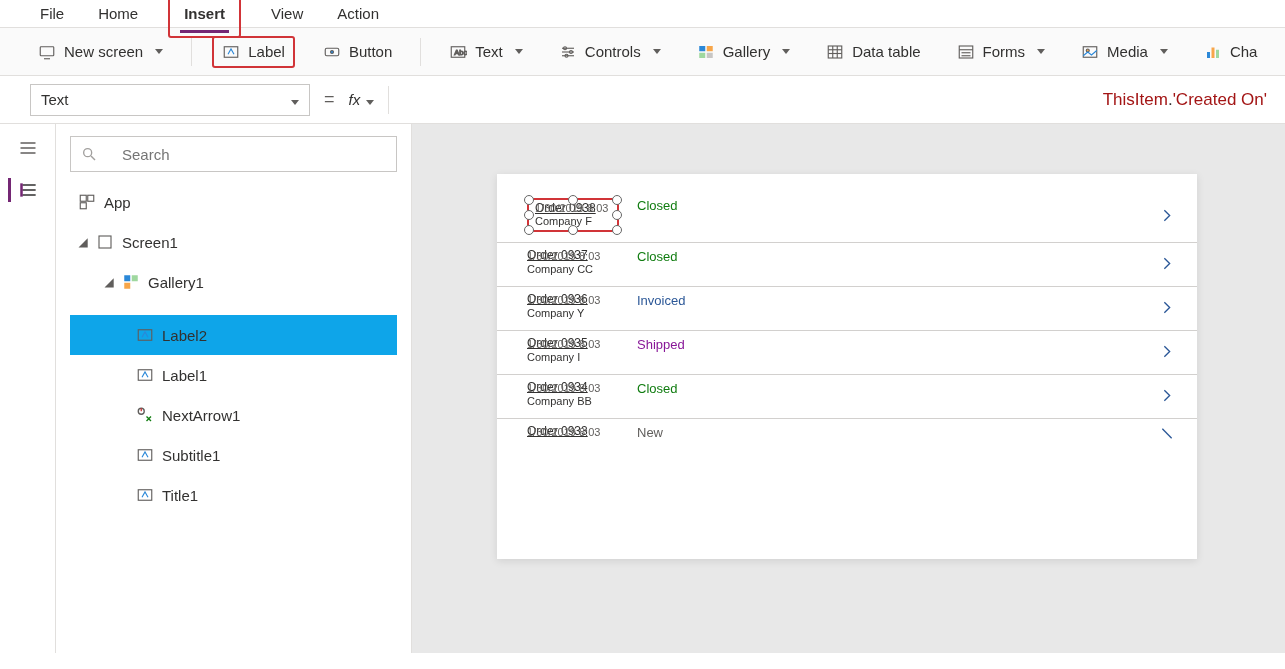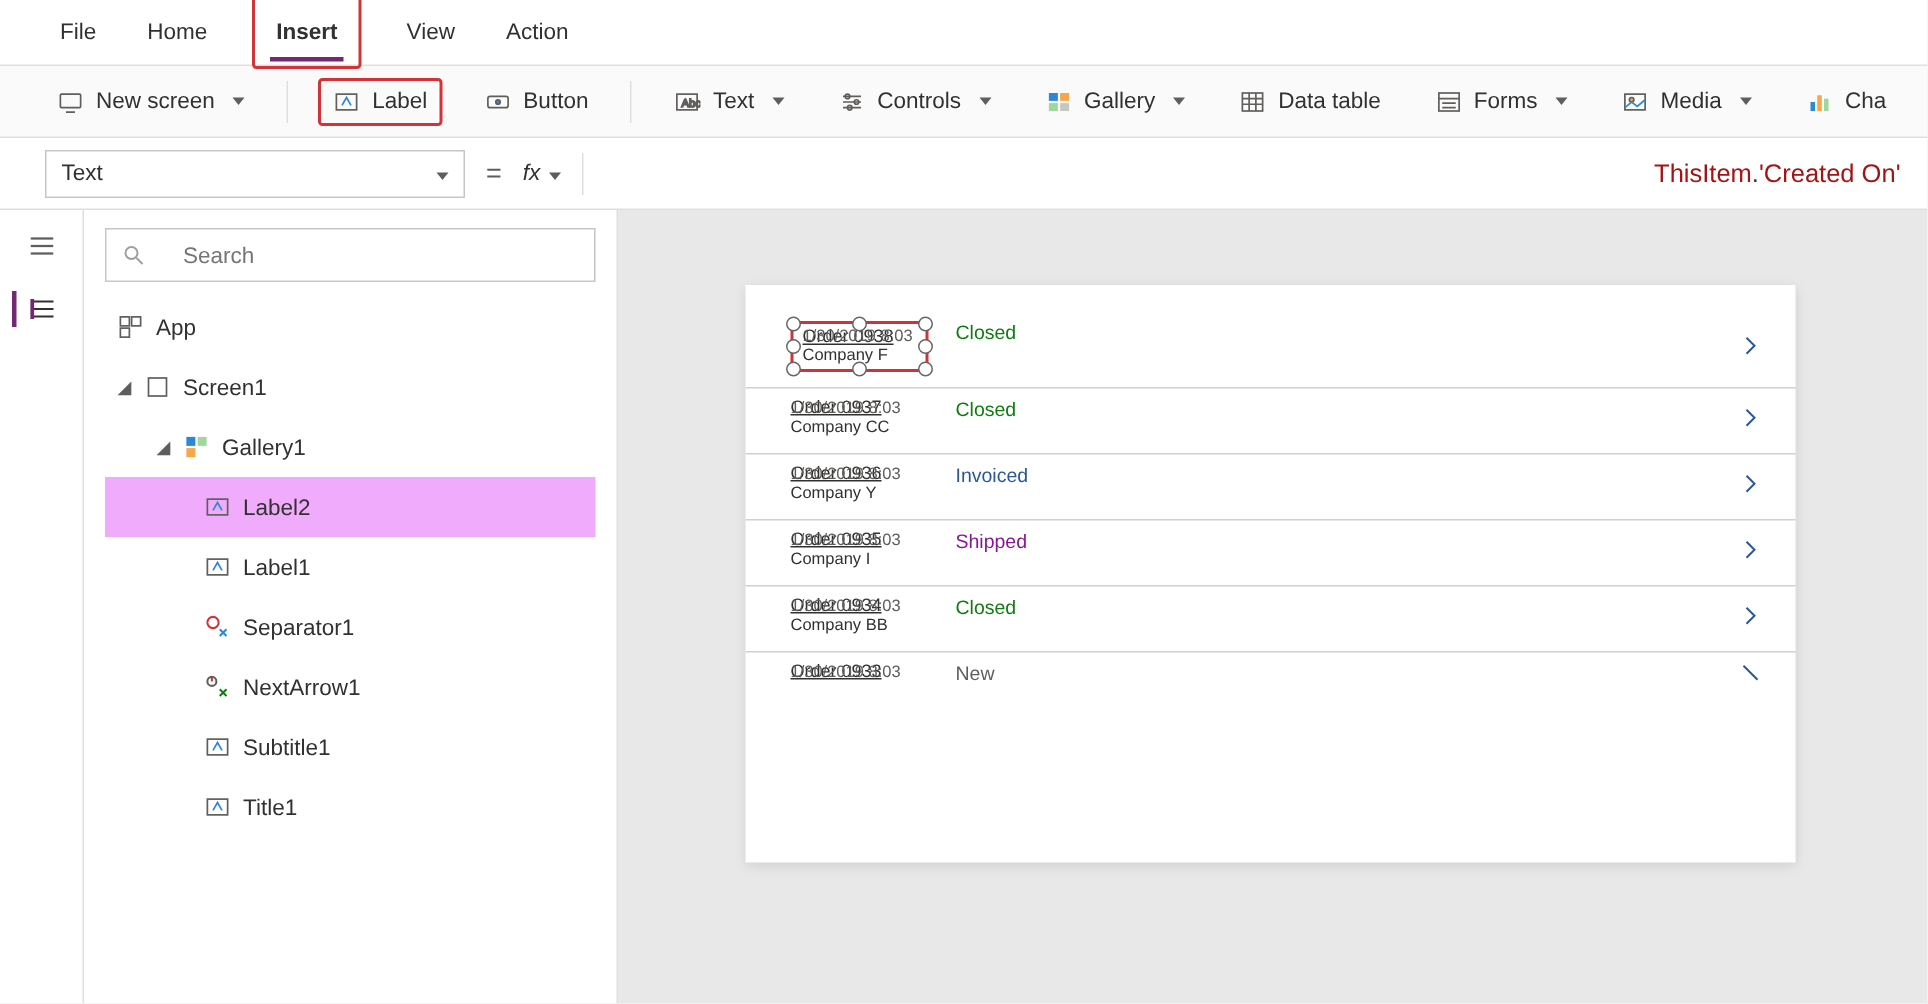--- a/index.html
+++ b/index.html
@@ -1,19 +1,19 @@
 <!DOCTYPE html>
 <html><head>
 <meta charset="utf-8">
 <style>
   * { box-sizing: border-box; margin: 0; padding: 0; font-family: "Segoe UI", Arial, sans-serif; }
   body { background: #fff; width: 1285px; height: 669px; overflow: hidden; color: #323130; }
 
   
-  .menubar { height: 44px; display: flex; align-items: center; padding: 0 20px 0 36px; border-bottom: 1px solid #e1dfdd; gap: 26px; font-size: 15px; }
+  .menubar { height: 28px; display: flex; align-items: center; padding: 0 20px 0 36px; border-bottom: 1px solid #e1dfdd; gap: 26px; font-size: 15px; }
   .menubar .item { padding: 8px 4px; cursor: pointer; }
   .menubar .item.active { font-weight: 600; border-bottom: 3px solid #742774; }
   .menubar .red-box { border: 2px solid #d13438; border-radius: 3px; padding: 14px 10px; }
 
   
   .ribbon { height: 48px; display: flex; align-items: center; padding: 0 18px 0 30px; border-bottom: 1px solid #e1dfdd; gap: 20px; font-size: 15px; background: #fafafa; }
   .ribbon .grp { display: flex; align-items: center; gap: 8px; padding: 5px 8px; cursor: pointer; }
   .ribbon .sep { width:1px; height:28px; background:#e1dfdd; }
   .ribbon .red-box { border: 2px solid #d13438; border-radius: 3px; }
   .chev::after { content:""; display:inline-block; margin-left:4px; border-left:4px solid transparent; border-right:4px solid transparent; border-top:5px solid #605e5c; }
@@ -35,21 +35,21 @@
   .railcol .ritem { width:24px; height:24px; display:flex; align-items:center; justify-content:center; cursor:pointer; }
   .railcol .ritem.sel { border-left:3px solid #742774; padding-left:0; width:40px; justify-content:center; }
 
   .treepanel { width: 356px; border-right:1px solid #e1dfdd; padding: 12px 14px 0 14px; display:flex; flex-direction:column; }
   .treepanel .hdr { display:flex; justify-content:space-between; align-items:center; margin-bottom:12px; }
   .treepanel .hdr h2 { font-size:20px; font-weight:600; }
   .treepanel .search { display:flex; align-items:center; gap:25px; border:1px solid #c8c6c4; padding:6px 10px; height:36px; margin-bottom:10px; }
   .treepanel .search input { border:none; outline:none; flex:1; font-size:15px; color:#605e5c; }
   .tree { font-size:15px; }
   .tree .node { display:flex; align-items:center; gap:8px; height:40px; padding-left:4px; cursor:pointer;}
-  .tree .node.sel { background:#f0abfc; }
+  .tree .node.sel { background:#0ea5e9;margin-top:13px; }
   .tree .indent1 { padding-left:8px; }
   .tree .indent2 { padding-left:34px; }
   .tree .indent3 { padding-left:66px; }
   .expander { width:10px; text-align:center; color:#605e5c; font-size:12px; }
   .ticon { width:18px; height:18px; display:inline-flex; }
 
   .canvas { flex:1; background:#e8e8e8; position:relative; }
   .artboard { position:absolute; left:85px; top:50px; width:700px; height:385px; background:#fff; box-shadow:0 2px 8px rgba(0,0,0,0.1); padding:18px 0 0 0; }
   .grow { display:flex; align-items:flex-start; padding:6px 18px 10px 30px; border-bottom:1px solid #d2d0ce; position:relative; }
   .grow:last-child { border-bottom:none; }
@@ -279,29 +279,20 @@
         <span class="ticon">
             <svg viewBox="0 0 24 24" fill="none" stroke="#605e5c" stroke-width="1.5">
               <rect x="3" y="5" width="18" height="14"></rect>
               <path d="M8 15 L12 8 L16 15" stroke="#2b88d8"></path>
             </svg>
           </span>
         <span>Label1</span>
       </div>
       <div class="node indent3">
         <span class="ticon">
-            <svg viewBox="0 0 24 24" fill="none" stroke="#d13438" stroke-width="1.8">
-              <circle cx="8" cy="8" r="5"></circle>
-              <path d="M14 14 L20 20 M20 14 L14 20" stroke="#2b88d8"></path>
-            </svg>
-          </span>
-        <span>Separator1</span>
-      </div>
-      <div class="node indent3">
-        <span class="ticon">
             <svg viewBox="0 0 24 24" fill="none" stroke-width="1.8">
               <circle cx="7" cy="7" r="4" stroke="#605e5c"></circle>
               <path d="M7 3 L7 7" stroke="#d13438"></path>
               <path d="M14 14 L20 20 M14 20 L20 14" stroke="#107c10"></path>
             </svg>
           </span>
         <span>NextArrow1</span>
       </div>
       <div class="node indent3">
         <span class="ticon">

